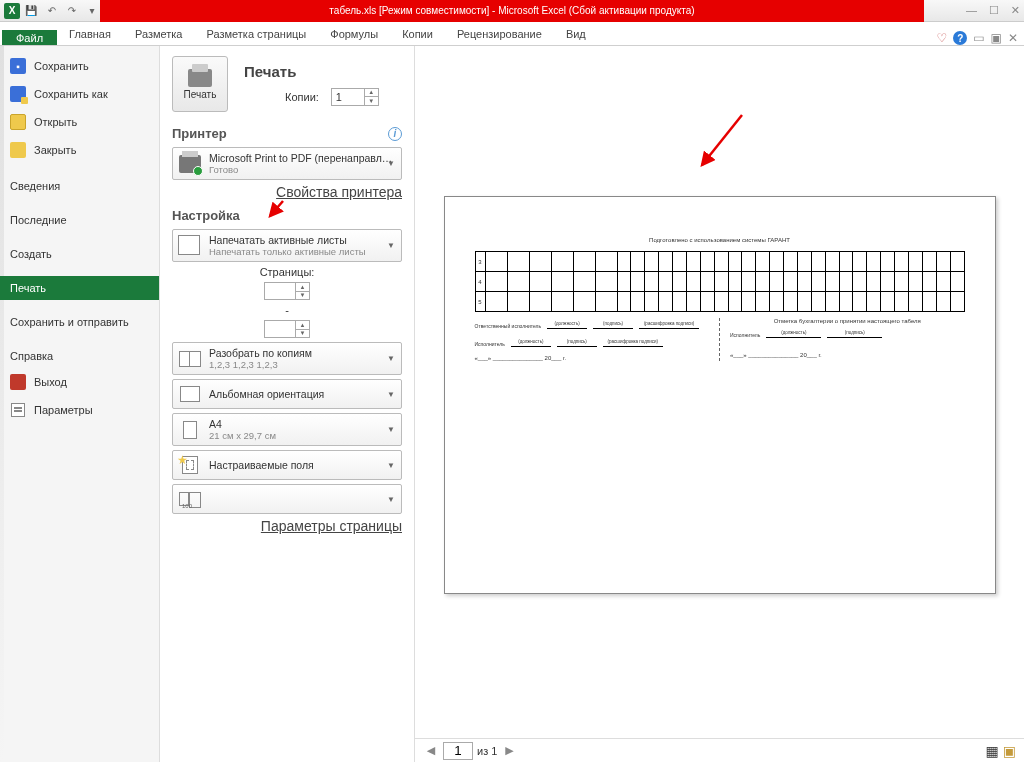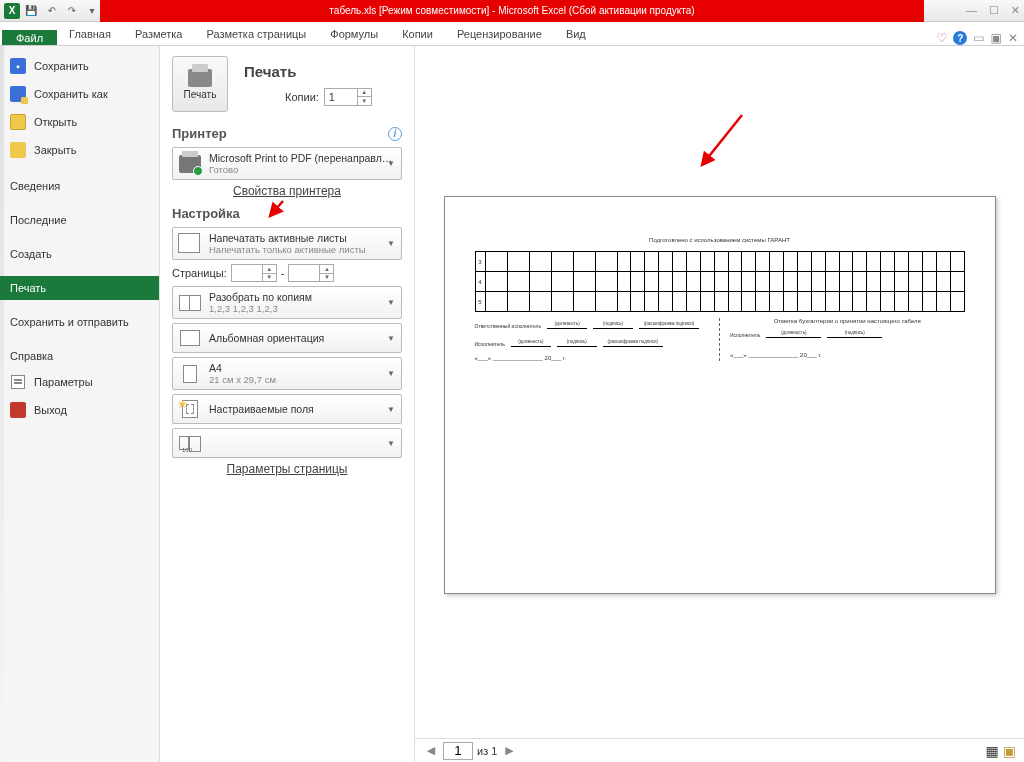--- a/index.html
+++ b/index.html
@@ -28,35 +28,35 @@
 .ic-close { background:#efc94c; border-radius:2px;}
 .ic-params{width:14px;height:14px;border:1px solid #888;background:#fff;position:relative;}
 .ic-params::after{content:'';position:absolute;left:2px;right:2px;top:3px;height:2px;background:#888;box-shadow:0 3px 0 #888;}
 .ic-exit{background:#c0392b;border-radius:2px;}
 .settings-col { width:255px; padding:10px 12px; border-right:1px solid #ddd; overflow:hidden;}
 .print-header { display:flex; align-items:center; gap:16px; margin-bottom:14px;}
 .print-btn { width:56px; height:56px; border:1px solid #bbb; background:linear-gradient(#fafafa,#e8e8e8); border-radius:3px; display:flex; flex-direction:column; align-items:center; justify-content:center; gap:2px; font-size:10px;}
 .printer-shape { width:24px; height:18px; background:#888; border-radius:2px; position:relative;}
 .printer-shape::before{content:'';position:absolute;left:4px;top:-5px;width:16px;height:8px;background:#ccc;border-radius:1px;}
 .print-titles h2 { font-size:15px; color:#444; margin-bottom:8px;}
-.copies-row { display:flex; align-items:center; gap:5px; font-size:11px;padding-left:41px;}
+.copies-row { display:flex; align-items:center; gap:12px; font-size:11px;padding-left:41px;}
 .copies-input { width:48px; height:18px; border:1px solid #aaa; padding:0 4px; font-size:11px; display:flex; align-items:center; position:relative;}
 .spinner { position:absolute; right:0; top:0; bottom:0; width:14px; display:flex; flex-direction:column;}
 .spinner div{flex:1;border-left:1px solid #aaa;display:flex;align-items:center;justify-content:center;font-size:6px;color:#666;}
 .spinner div:first-child{border-bottom:1px solid #aaa;}
 .sec-title { font-size:13px; font-weight:bold; color:#555; margin:6px 0 6px 0; display:flex; justify-content:space-between; align-items:center;}
 .info-i { width:14px; height:14px; border:1px solid #5b9bd5; color:#5b9bd5; border-radius:50%; font-size:10px; display:flex; align-items:center; justify-content:center; font-style:italic;}
 .dropdown { border:1px solid #bbb; background:linear-gradient(#fff,#f1f1f1); padding:4px 6px; display:flex; align-items:center; gap:8px; margin-bottom:4px; border-radius:2px; position:relative;}
 .dd-icon { width:22px; height:20px; flex-shrink:0; display:flex; align-items:center; justify-content:center;}
 .dd-text { flex:1; overflow:hidden;}
 .dd-text .t1 { font-size:10.5px; color:#333; white-space:nowrap; overflow:hidden; text-overflow:ellipsis;}
 .dd-text .t2 { font-size:9.5px; color:#888; white-space:nowrap; overflow:hidden; text-overflow:ellipsis;}
 .dd-arrow { position:absolute; right:6px; font-size:8px; color:#666;}
-.link-right { text-align:center; font-size:12px; color:#444; text-decoration:underline; margin:2px 0 8px 0;}
-.pages-row { display:flex; align-items:center; gap:4px; margin:4px 0; font-size:11px;}
+.link-right { text-align:right; font-size:14px; color:#444; text-decoration:underline; margin:2px 0 8px 0;}
+.pages-row { display:flex; align-items:center; gap:4px; margin:4px 0; font-size:11px;flex-direction:column;}
 .num-box { width:46px; height:18px; border:1px solid #aaa; position:relative; display:flex; align-items:center; padding:0 4px;}
 .ic-printer{width:22px;height:18px;background:#777;border-radius:2px;position:relative;}
 .ic-printer::before{content:'';position:absolute;left:3px;top:-4px;width:16px;height:6px;background:#ccc;}
 .ic-check{position:absolute;right:-2px;bottom:-2px;width:10px;height:10px;background:#2a9d3e;border-radius:50%;border:1px solid #fff;}
 .ic-sheets{width:20px;height:18px;border:1px solid #888;background:#fff;position:relative;}
 .ic-sheets::before{content:'';position:absolute;left:-3px;top:-3px;width:20px;height:18px;border:1px solid #888;background:#fff;}
 .ic-collate{width:22px;height:16px;position:relative;}
 .ic-collate::before,.ic-collate::after{content:'';position:absolute;width:10px;height:14px;border:1px solid #888;background:#fff;}
 .ic-collate::before{left:0;}
 .ic-collate::after{right:0;}
@@ -165,28 +165,28 @@
       </div>
     <div class="bs-sep"></div>
     <div class="bs-item">
         <span>Сохранить и отправить</span>
       </div>
     <div class="bs-sep"></div>
     <div class="bs-item">
         <span>Справка</span>
       </div>
     <div class="bs-item">
+        <span class="bs-icon ic-exit"></span>
+        <span>Выход</span>
+      </div>
+    <div class="bs-item">
         <span class="bs-icon">
           <span class="ic-params"></span>
         </span>
         <span>Параметры</span>
-      </div>
-    <div class="bs-item">
-        <span class="bs-icon ic-exit"></span>
-        <span>Выход</span>
       </div>
   </div>
 
   <div class="settings-col">
     <div class="print-header">
       <div class="print-btn">
         <div class="printer-shape"></div>
         <span>Печать</span>
       </div>
       <div class="print-titles">

